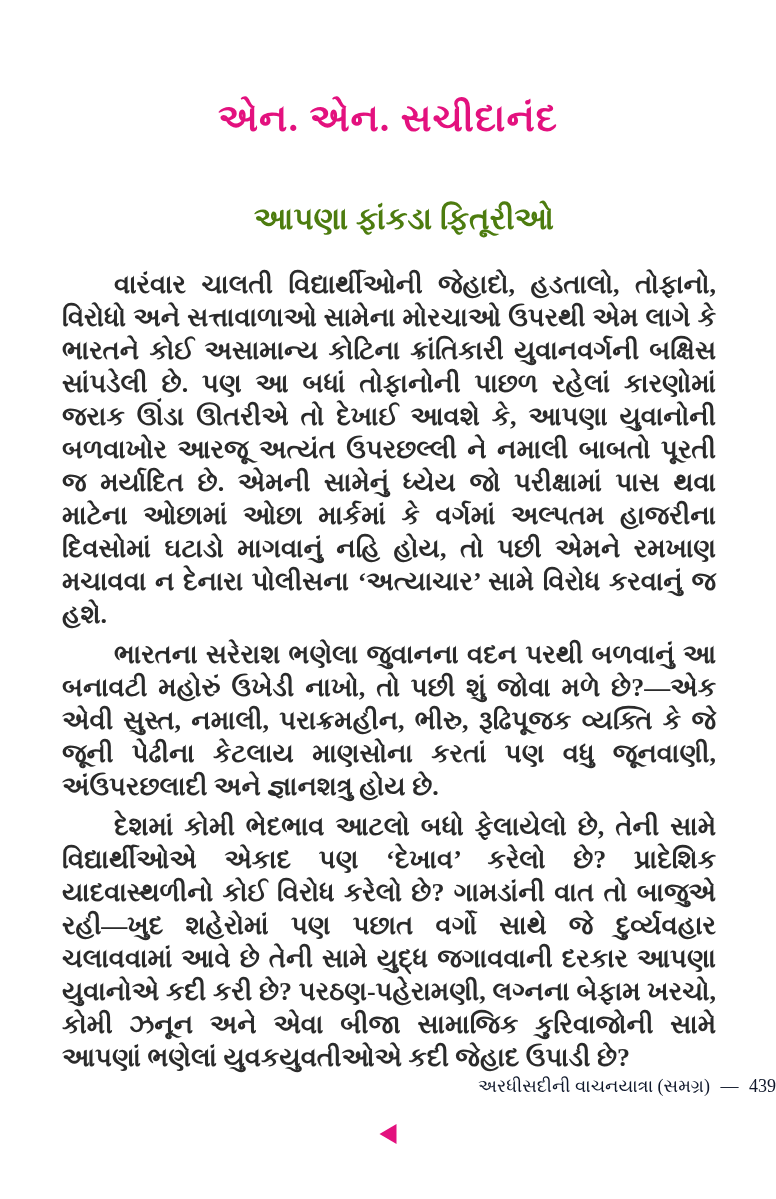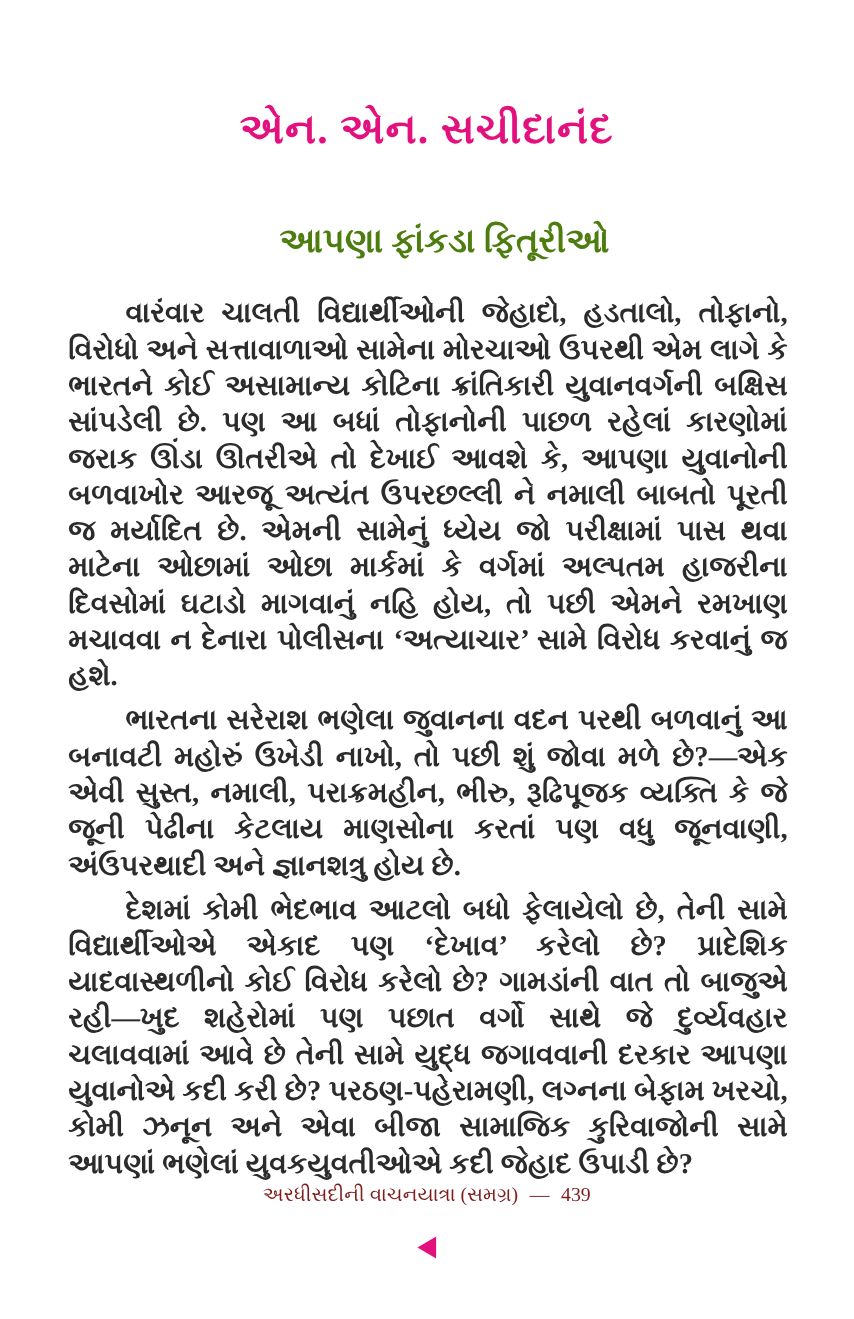--- a/index.html
+++ b/index.html
@@ -86,25 +86,25 @@
 <body>
 
 <div class="page">
 
   <div class="author-heading" style="color: rgb(227, 17, 126);">એન. એન. સચીદાનંદ</div>
 
   <div class="article-title" style="color: #4d7c0f; padding-left: 16px;">આપણા ફાંકડા ફિતૂરીઓ</div>
 
   <div class="body-text" style="color: rgb(43, 43, 43);">
     <p>વારંવાર ચાલતી વિદ્યાર્થીઓની જેહાદો, હડતાલો, તોફાનો, વિરોધો અને સત્તાવાળાઓ સામેના મોરચાઓ ઉપરથી એમ લાગે કે ભારતને કોઈ અસામાન્ય કોટિના ક્રાંતિકારી યુવાનવર્ગની બક્ષિસ સાંપડેલી છે. પણ આ બધાં તોફાનોની પાછળ રહેલાં કારણોમાં જરાક ઊંડા ઊતરીએ તો દેખાઈ આવશે કે, આપણા યુવાનોની બળવાખોર આરજૂ અત્યંત ઉપરછલ્લી ને નમાલી બાબતો પૂરતી જ મર્યાદિત છે. એમની સામેનું ધ્યેય જો પરીક્ષામાં પાસ થવા માટેના ઓછામાં ઓછા માર્કમાં કે વર્ગમાં અલ્પતમ હાજરીના દિવસોમાં ઘટાડો માગવાનું નહિ હોય, તો પછી એમને રમખાણ મચાવવા ન દેનારા પોલીસના ‘અત્યાચાર’ સામે વિરોધ કરવાનું જ હશે.</p>
-    <p>ભારતના સરેરાશ ભણેલા જુવાનના વદન પરથી બળવાનું આ બનાવટી મહોરું ઉખેડી નાખો, તો પછી શું જોવા મળે છે?—એક એવી સુસ્ત, નમાલી, પરાક્રમહીન, ભીરુ, રૂઢિપૂજક વ્યક્તિ કે જે જૂની પેઢીના કેટલાય માણસોના કરતાં પણ વધુ જૂનવાણી, અંઉપરથાદી અને જ્ઞાનશત્રુ હોય છે.</p>
+    <p>ભારતના સરેરાશ ભણેલા જુવાનના વદન પરથી બળવાનું આ બનાવટી મહોરું ઉખેડી નાખો, તો પછી શું જોવા મળે છે?—એક એવી સુસ્ત, નમાલી, પરાક્રમહીન, ભીરુ, રૂઢિપૂજક વ્યક્તિ કે જે જૂની પેઢીના કેટલાય માણસોના કરતાં પણ વધુ જૂનવાણી, અંઉપરછલાદી અને જ્ઞાનશત્રુ હોય છે.</p>
     <p>દેશમાં કોમી ભેદભાવ આટલો બધો ફેલાયેલો છે, તેની સામે વિદ્યાર્થીઓએ એકાદ પણ ‘દેખાવ’ કરેલો છે? પ્રાદેશિક યાદવાસ્થળીનો કોઈ વિરોધ કરેલો છે? ગામડાંની વાત તો બાજુએ રહી—ખુદ શહેરોમાં પણ પછાત વર્ગો સાથે જે દુર્વ્યવહાર ચલાવવામાં આવે છે તેની સામે યુદ્ધ જગાવવાની દરકાર આપણા યુવાનોએ કદી કરી છે? પરઠણ-પહેરામણી, લગ્નના બેફામ ખરચો, કોમી ઝનૂન અને એવા બીજા સામાજિક કુરિવાજોની સામે આપણાં ભણેલાં યુવકયુવતીઓએ કદી જેહાદ ઉપાડી છે?</p>
   </div>
 
-  <div class="page-footer" style="color: #7f1d1d;">
+  <div class="page-footer" style="color: #0f172a; text-align: right;">
     <span class="footer-book-title">અરધીસદીની વાચનયાત્રા (સમગ્ર)</span>
     <span class="footer-separator">—</span>
     <span class="footer-page-number">439</span>
   </div>
 
   <div class="nav-triangle" style="border-right-color: rgb(227, 17, 126);"></div>
 
 </div>
 
 </body></html>

